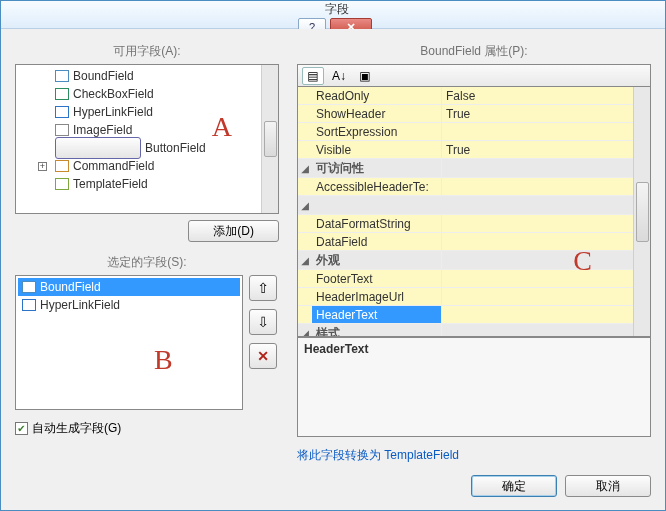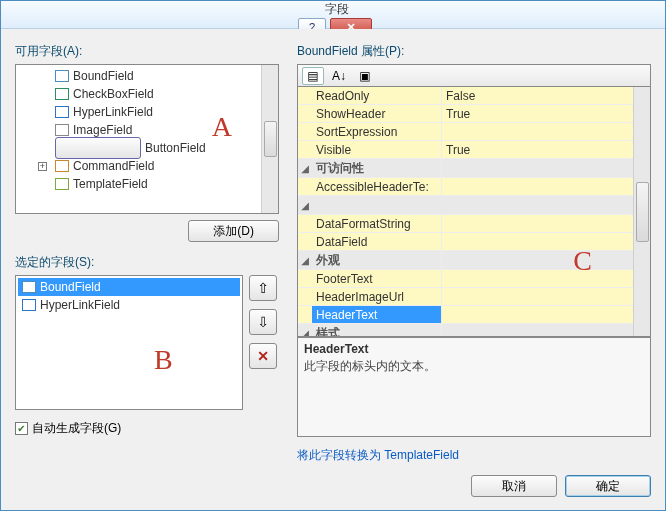--- a/index.html
+++ b/index.html
@@ -8,21 +8,21 @@
   .titlebar { height: 28px; background: linear-gradient(#f7fbff, #dfeefb); border-bottom: 1px solid #b8cfe6; display: flex; align-items: center; justify-content: space-between; padding: 0 0 11px 8px; flex-direction: column; }
   .titlebar-title { color: #333; }
   .titlebar-btns { display: flex; gap: 4px; padding-right: 4px; }
   .tb-btn { width: 28px; height: 18px; border: 1px solid #8aa7c7; border-radius: 2px; display: flex; align-items: center; justify-content: center; font-size: 11px; background: linear-gradient(#fff,#e6eef7); color:#335; }
   .tb-btn.close { width: 42px; background: linear-gradient(#e98b86,#c84a3c); color:#fff; border:1px solid #a73c34; font-weight:bold;}
   .client { position:absolute; top:28px; left:0; right:0; bottom:0; background:#f0f0f0; padding:14px 14px 10px 14px; display:flex; flex-direction:column; }
   .main { flex:1; display:flex; gap:18px; }
   .left-col { width: 264px; display:flex; flex-direction:column; }
   .right-col { flex:1; display:flex; flex-direction:column; }
 
-  .section-label { color:#0c4a6e; margin-bottom:4px; }
+  .section-label { color:#737373; margin-bottom:4px;text-align:center; }
 
   .tree-box { height:150px; border:1px solid #888; background:#fff; position:relative; overflow:hidden; }
   .tree-scroll { position:absolute; top:0; right:0; width:17px; height:100%; background:#e8e8e8; border-left:1px solid #cfcfcf; display:flex; flex-direction:column; justify-content:center; align-items:center;}
   .scroll-thumb { width:13px; height:36px; background:linear-gradient(#f4f4f4,#dadada); border:1px solid #aaa; border-radius:2px;}
   .tree-inner { position:absolute; top:2px; left:2px; right:17px; bottom:2px; overflow:hidden;}
   .tree-item { display:flex; align-items:center; height:18px; padding-left:20px; gap:4px; color:#333;}
   .expander { width:9px; height:9px; border:1px solid #7b7b7b; display:inline-flex; align-items:center; justify-content:center; font-size:9px; line-height:1; margin-right:4px; color:#444; background:#fff;}
   .tree-ico { width:14px; height:12px; background:#fff; border:1px solid #4b8dc0; display:inline-block;}
   .tree-ico.tpl { border-color:#7da73c;}
   .tree-ico.cmd { border-color:#c88a2c;}
@@ -245,25 +245,24 @@
                 <div class="pg-val"></div>
               </div>
             </div>
           <div class="pg-scroll">
               <div class="scroll-thumb"></div>
             </div>
           <div class="marker" style="top:160px; right:58px;">C</div>
         </div>
         <div class="pg-desc">
           <div class="pg-desc-title">HeaderText</div>
-          <div class="pg-desc-text">此字段的标头内的文本。</div>
         </div>
         <div class="convert-link">将此字段转换为 TemplateField</div>
       </div>
 
     </div>
 
     <div class="footer">
+      <button class="btn default">确定</button>
       <button class="btn">取消</button>
-      <button class="btn default">确定</button>
     </div>
   </div>
 </div>
 
 </body></html>

